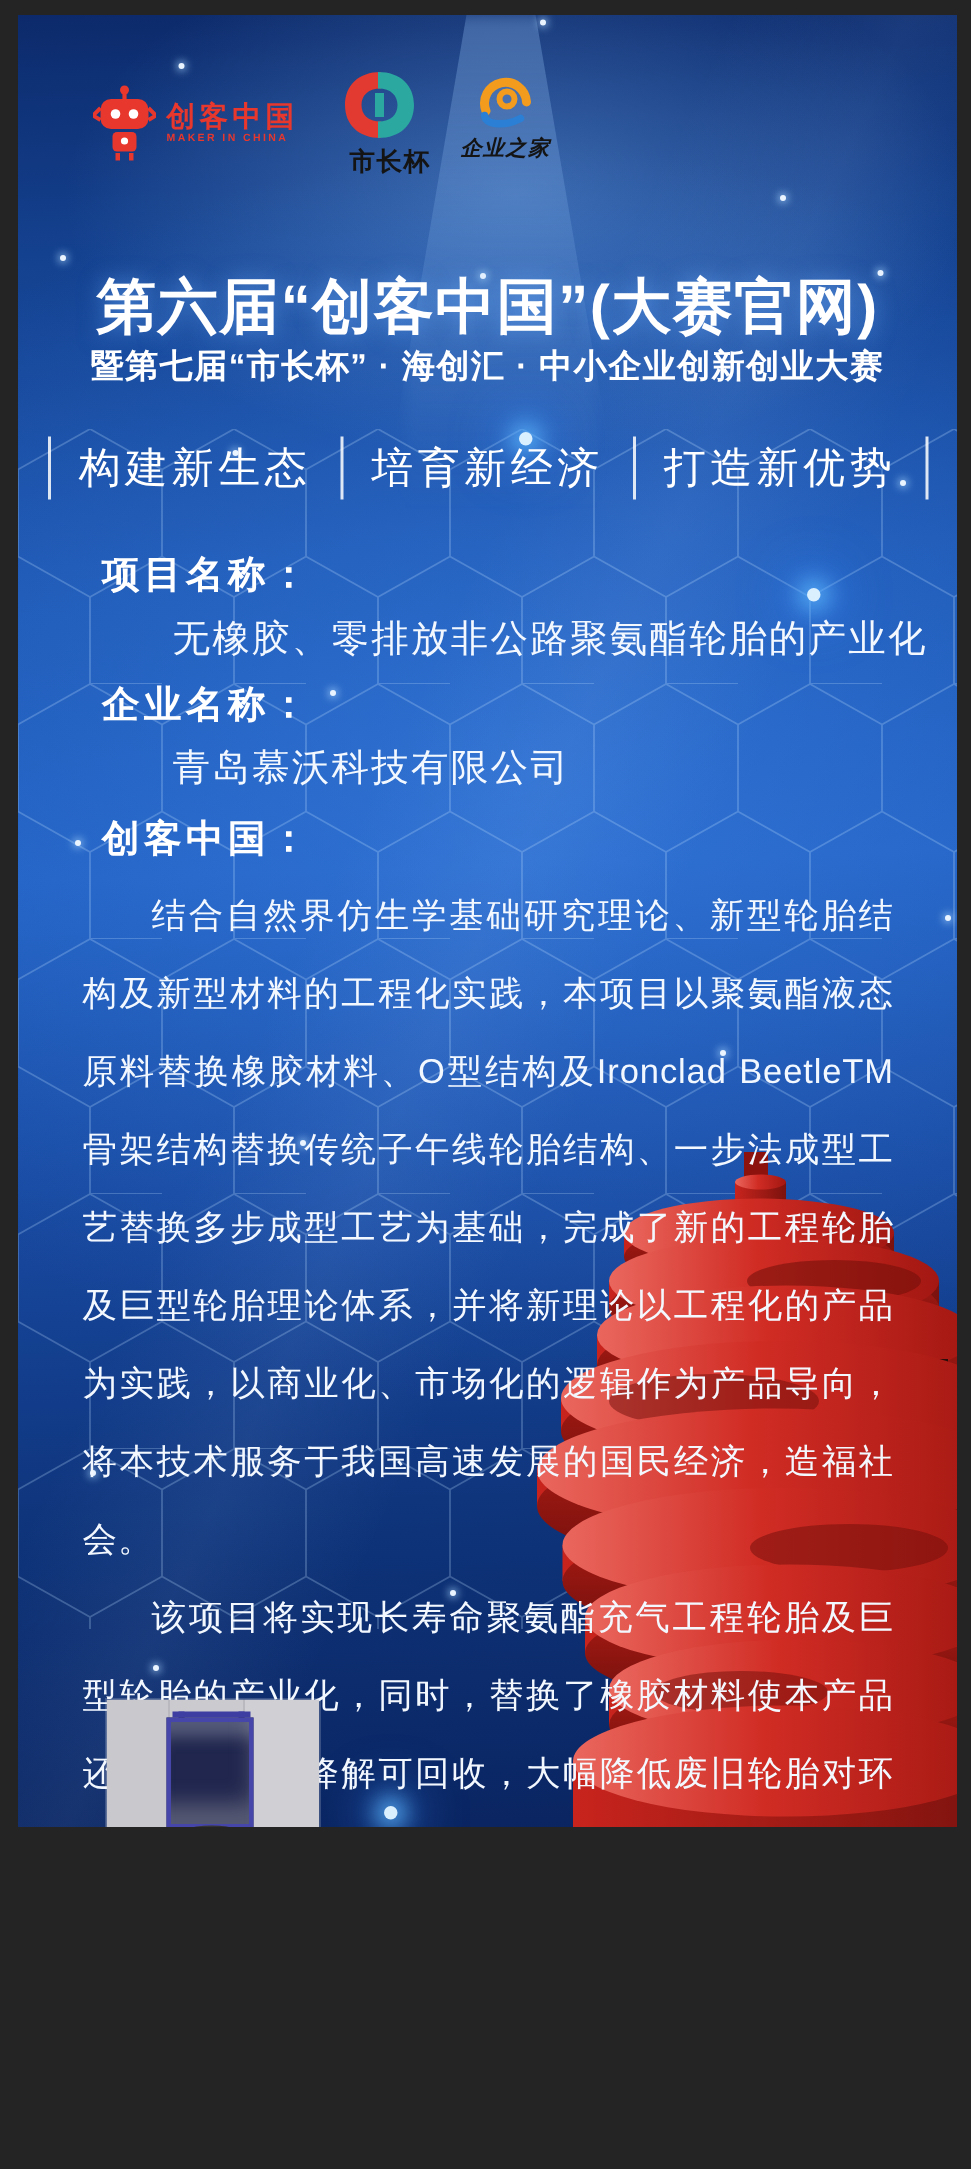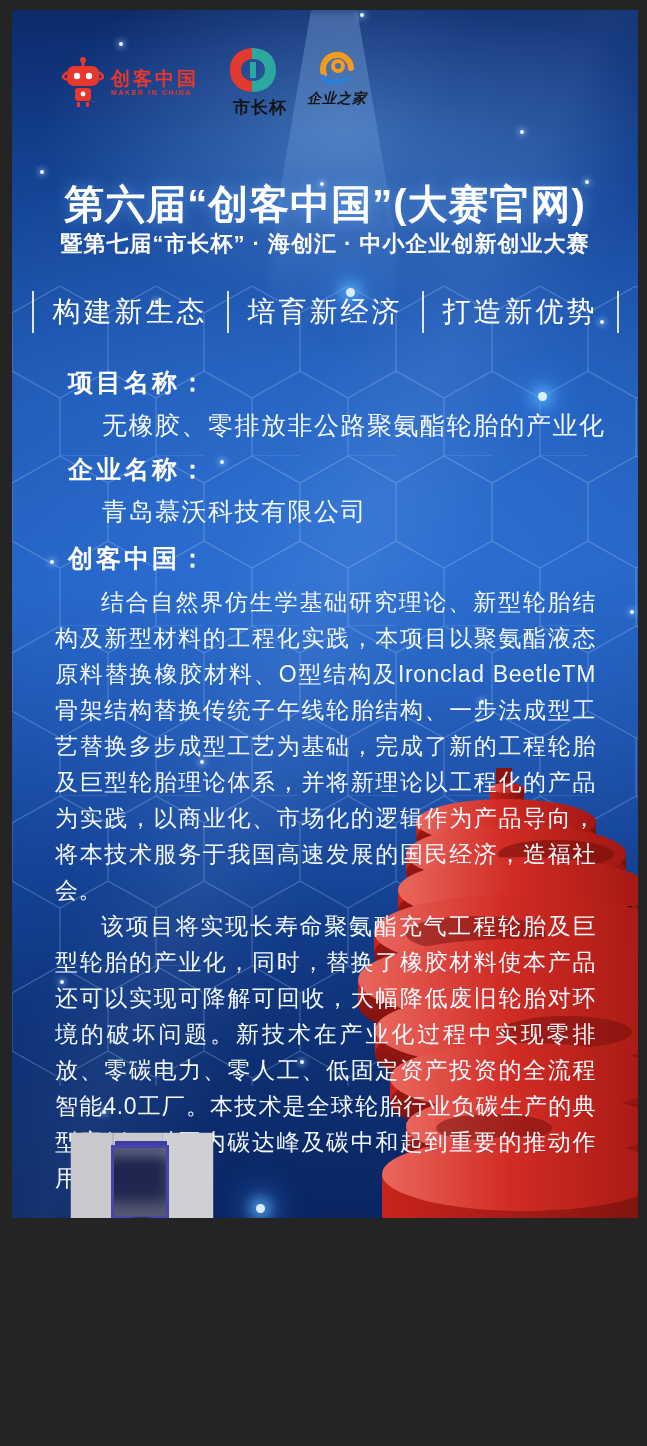--- a/index.html
+++ b/index.html
@@ -34,26 +34,26 @@
 
   .title{position:absolute;left:0;top:140px;width:100%;text-align:center;font-size:40px;font-weight:900;
     letter-spacing:1px;z-index:4;text-shadow:0 0 14px rgba(110,175,255,.55);}
   .subtitle{position:absolute;left:0;top:201px;width:100%;text-align:center;font-size:22px;font-weight:bold;
     letter-spacing:1px;z-index:4;}
   .slogan{position:absolute;left:0;top:281px;width:100%;display:flex;justify-content:center;align-items:center;
     gap:19px;font-size:28px;letter-spacing:3px;z-index:4;font-weight:400;}
   .slogan .bar{width:2px;height:42px;background:rgba(255,255,255,.85);}
 
   .fld-label{position:absolute;left:56px;font-size:25px;font-weight:bold;letter-spacing:3px;z-index:4;}
-  .fld-value{position:absolute;left:90px;font-size:25px;letter-spacing:1.5px;z-index:4;color:#f3f8ff;}
+  .fld-value{position:absolute;left:103px;font-size:25px;letter-spacing:1.5px;z-index:4;color:#f3f8ff;}
   .lbl-project{top:356px;} .val-project{top:399px;}
   .lbl-company{top:443px;} .val-company{top:485px;}
   .lbl-intro{top:532px;}
   .paras{position:absolute;left:43px;top:574px;width:541px;z-index:4;}
-  .paras p{margin:0;text-indent:2em;font-size:23px;line-height:36px;letter-spacing:.6px;
+  .paras p{margin:0;text-indent:2em;font-size:23px;line-height:52px;letter-spacing:.6px;
     text-align:justify;color:#f3f8ff;}
 
   
   .photo{position:absolute;left:59px;top:1123px;width:142px;height:158px;z-index:4;overflow:hidden;
     box-shadow:0 0 0 1px rgba(255,255,255,.18);}
   .photo .wall{position:absolute;inset:0;
     background:linear-gradient(90deg,#c9c9cd 0 29%,#b8b8be 29% 30%,#cbcbcf 30% 64%,#b9b9bf 64% 65%,#d0d0d4 65% 100%);}
   .photo .floor{position:absolute;left:0;bottom:0;width:100%;height:46px;
     background:linear-gradient(180deg,#4fa381,#3f8f6e);}
   .photo .post{position:absolute;width:4px;background:#3d3da2;top:8px;}

